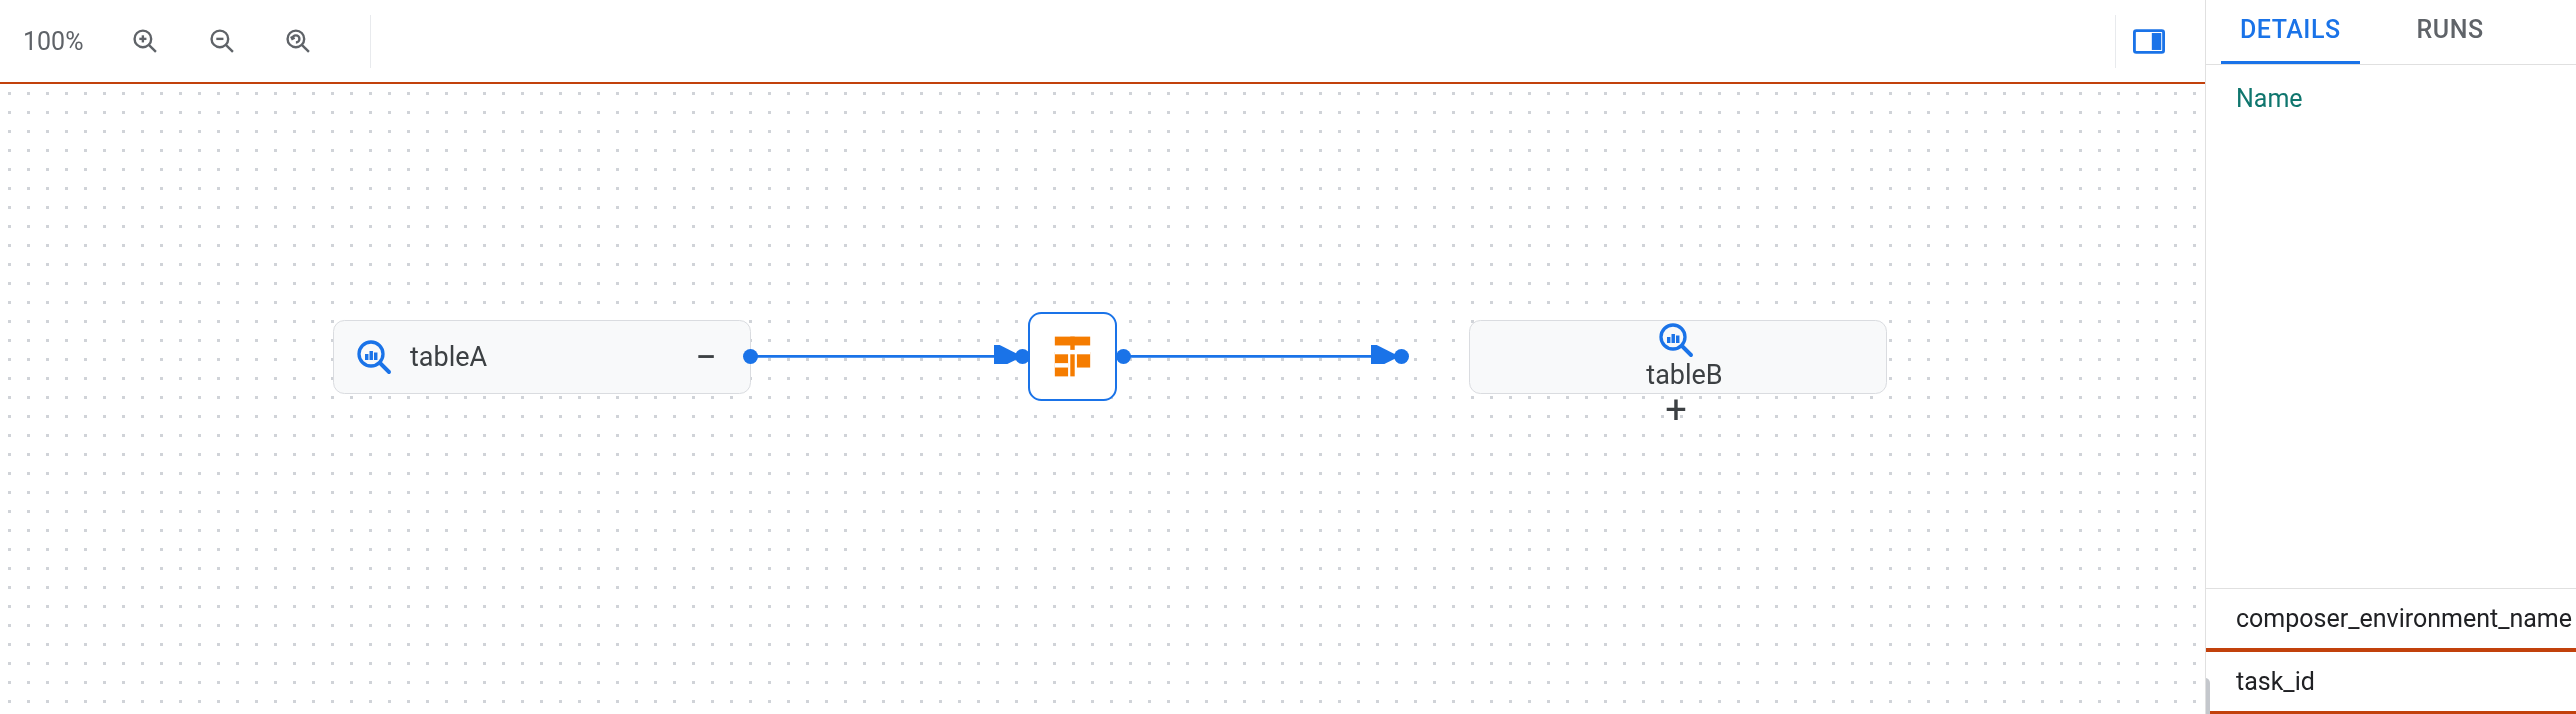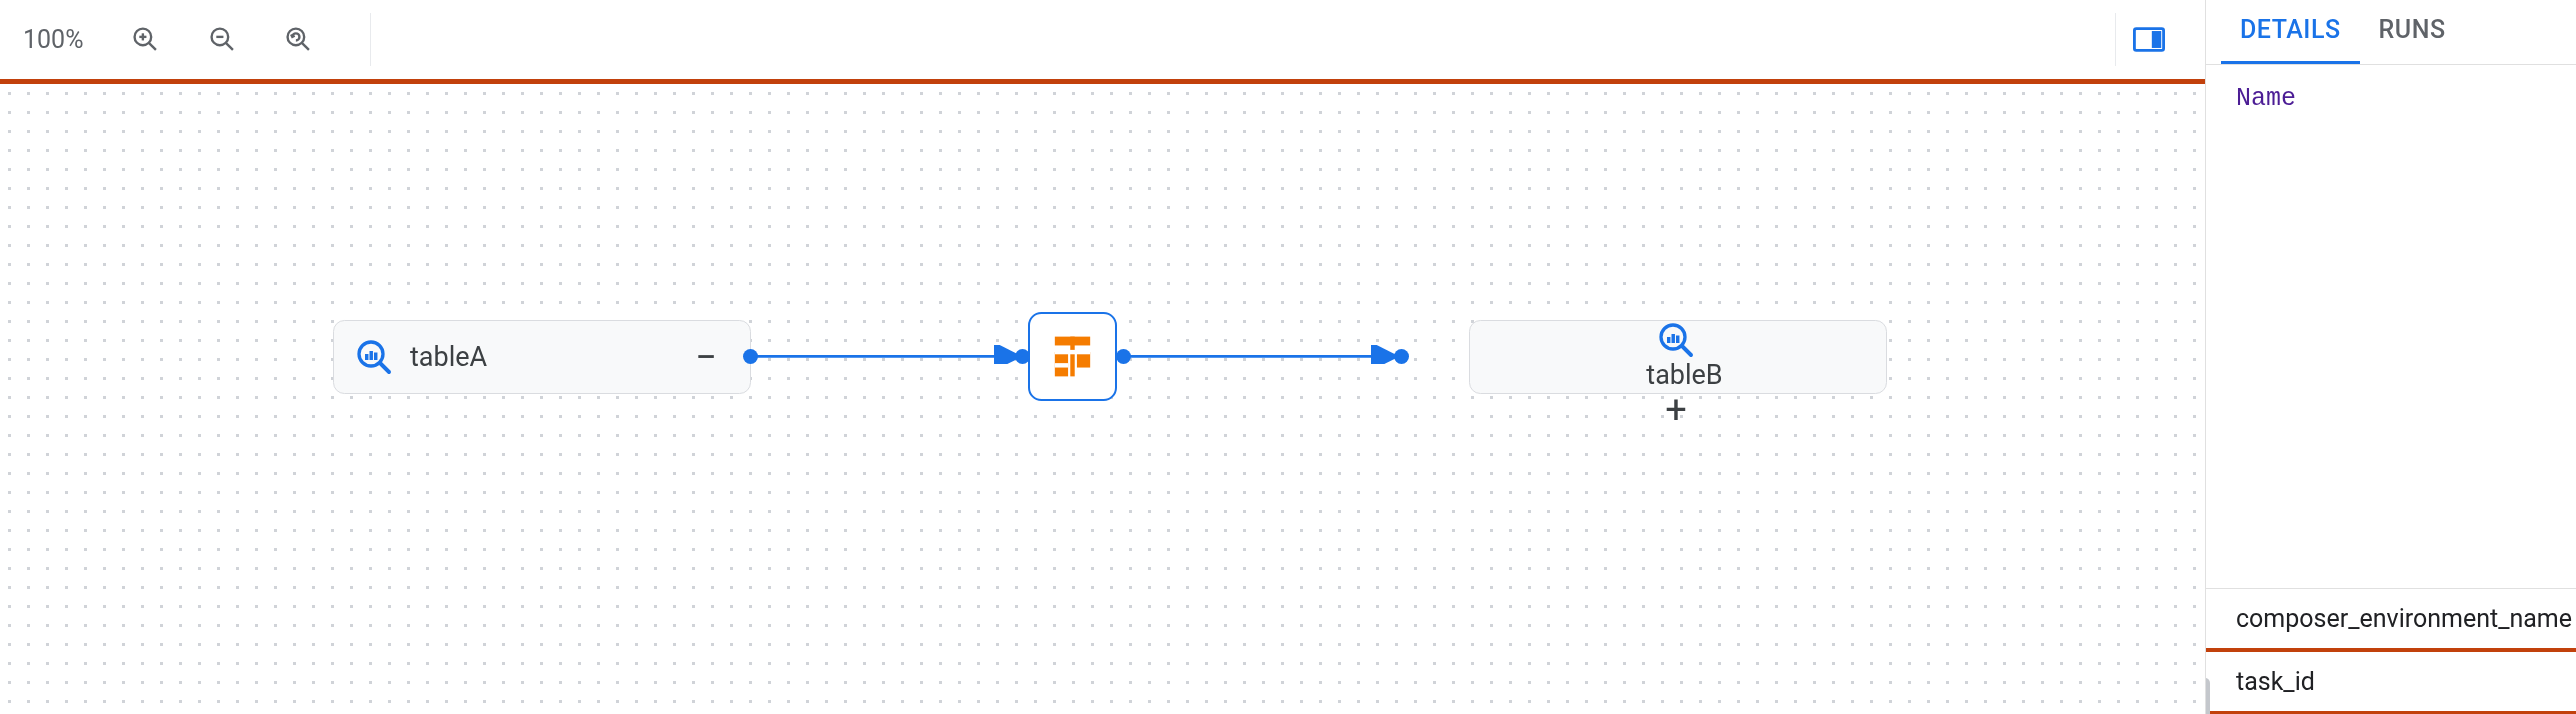--- a/index.html
+++ b/index.html
@@ -8,21 +8,21 @@
   .canvas-wrap { flex: 1 1 auto; display: flex; flex-direction: column; min-width: 0; }
   .sidebar { width: 371px; flex: 0 0 371px; border-left: 1px solid #e0e0e0; display: flex; flex-direction: column; overflow: hidden; }
 
   
   .toolbar {
     height: 84px;
     display: flex;
     align-items: center;
     padding: 0 23px;
     gap: 48px;
-    border-bottom: 5px solid #c2410c;
+    border-bottom: 2px solid #c2410c;
     position: relative;
   }
   .zoom-label { font-size: 25px; color: #5f6368; }
   .tb-icon { width: 28.5px; height: 28.5px; display: inline-flex; align-items: center; justify-content: center; cursor: pointer; }
   .tb-vdiv { width: 1px; height: 53px; background: #e8eaed; margin-left: 9.5px; }
   .toolbar-right { margin-left: auto; display: flex; align-items: center; height: 100%; }
   .focus-btn {
     width: 67px; height: 53px; display: flex; align-items: center; justify-content: center;
     border-left: 1px solid #e8eaed; cursor: pointer;
   }
@@ -74,30 +74,30 @@
   }
 
   svg.edge { position: absolute; pointer-events: none; }
 
   
   .panel-title {
     font-size: 32px; font-weight: 400; color: #202124;
     padding: 25px 30px 25px 30px;
     white-space: nowrap; overflow: hidden; text-overflow: ellipsis;
   }
-  .tabs { display: flex; border-bottom: 1px solid #e0e0e0; padding: 0 15px; }
+  .tabs { display: flex; border-bottom: 1px solid #e0e0e0; padding: 0 15px; gap: 38px; }
   .tab {
     font-size: 25px; letter-spacing: 0.5px; font-weight: 500;
     color: #5f6368; padding: 15px 19px 17px; cursor: pointer;
     border-bottom: 3.8px solid transparent; text-transform: uppercase;
   }
   .tab.active { color: #1a73e8; border-bottom-color: #1a73e8; }
 
   .panel-body { flex: 1 1 auto; overflow: hidden; display: flex; flex-direction: column; }
-  .section-label { font-size: 25px; color: #4c1d95; padding: 19px 30px 15px; font-family: Liberation Mono, monospace; }
+  .section-label { font-size: 25px; color: #0f766e; padding: 19px 30px 15px; }
   .spacer { flex: 1 1 auto; }
   .prop-list { border-top: 1px solid #e0e0e0; position: relative; }
   .prop-row {
     font-size: 25px; color: #202124; padding: 15px 30px;
     border-bottom: 4px solid #c2410c; white-space: nowrap; overflow: hidden; text-overflow: clip;
   }
   .scroll-thumb {
     position: absolute; left: -5.7px; top: 89px; width: 9.5px; height: 42px;
     background: #c4c7cc; border-radius: 4.8px;
   }

